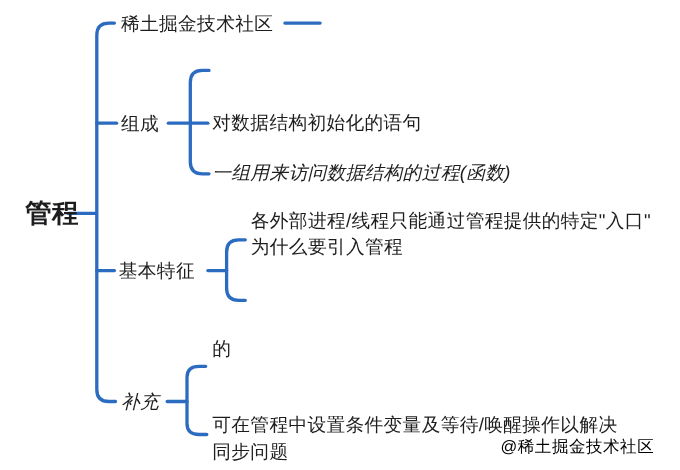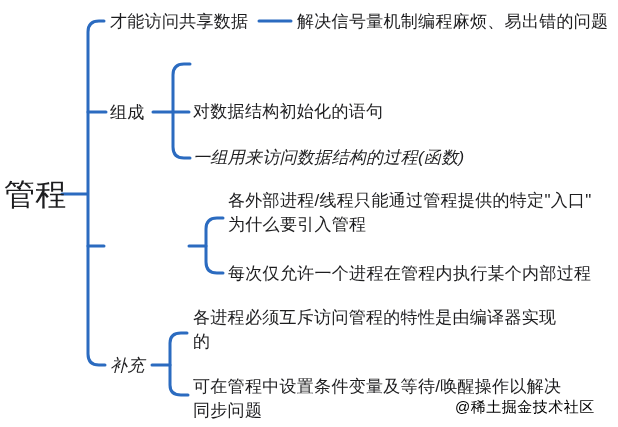--- a/index.html
+++ b/index.html
@@ -16,23 +16,24 @@
     position:absolute;
     font-size:17px;
     line-height:21px;
     letter-spacing:0.3px;
     white-space:nowrap;
     color:#1d1d1f;
   }
   .node .ln{white-space:nowrap;}
   .multi{line-height:24px;}
   .root{
-    font-size:31px;
+    font-size:24px;
     line-height:30px;
-    font-weight:400;
+    font-weight:700;
+    margin-left:19px;
   }
   .watermark{
     position:absolute;
     left:455px;top:398px;
     font-size:15px;
     line-height:17px;
     color:#000000;
     letter-spacing:0.5px;
     white-space:nowrap;
   }
@@ -72,36 +73,34 @@
 
     <path d="M 189 246 H 206"></path>
     <path d="M 223 218 H 217 Q 206 218 206 229 V 262 Q 206 273 217 273 H 223"></path>
 
     <path d="M 152 365 H 170"></path>
     <path d="M 187 333 H 181 Q 170 333 170 343 V 385 Q 170 395 181 395 H 188"></path>
   </svg>
 
   <div class="node root pos-root">管程</div>
 
-  <div class="node pos-b1">才能访问共享数据</div>
-  <div class="node pos-b1c1">解决信号量机制编程麻烦、易出错的问题</div>
+  <div class="node pos-b1">稀土掘金技术社区</div>
 
   <div class="node pos-b2">组成</div>
   <div class="node pos-b2c2">对数据结构初始化的语句</div>
   <div class="node pos-b2c3">一组用来访问数据结构的过程(函数)</div>
 
+  <div class="node pos-b3">基本特征</div>
   <div class="node multi pos-b3c1">
     <div class="ln">各外部进程/线程只能通过管程提供的特定"入口"</div>
     <div class="ln">为什么要引入管程</div>
   </div>
-  <div class="node pos-b3c2">每次仅允许一个进程在管程内执行某个内部过程</div>
 
   <div class="node pos-b4">补充</div>
   <div class="node multi pos-b4c1">
-    <div class="ln">各进程必须互斥访问管程的特性是由编译器实现</div>
     <div class="ln">的</div>
   </div>
   <div class="node multi pos-b4c2">
     <div class="ln">可在管程中设置条件变量及等待/唤醒操作以解决</div>
     <div class="ln">同步问题</div>
   </div>
 
   <div class="watermark">@稀土掘金技术社区</div>
 
 </div>

